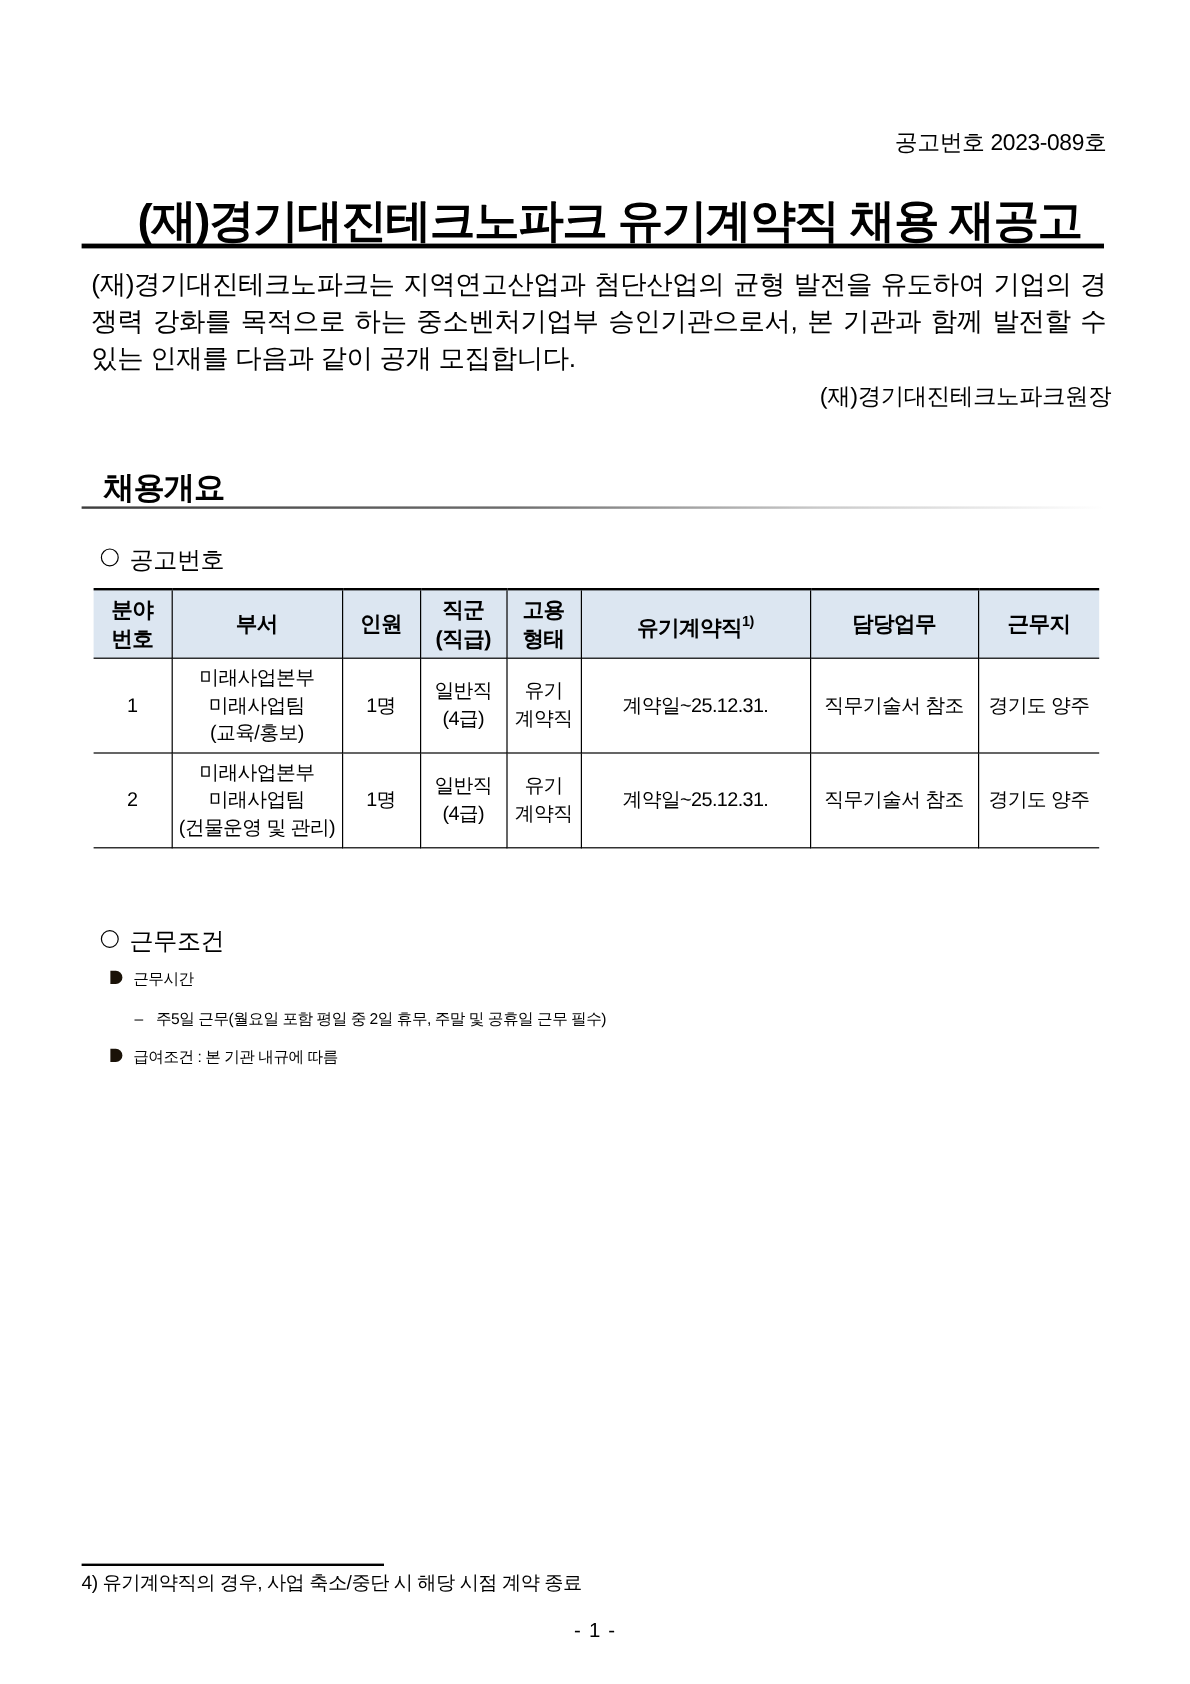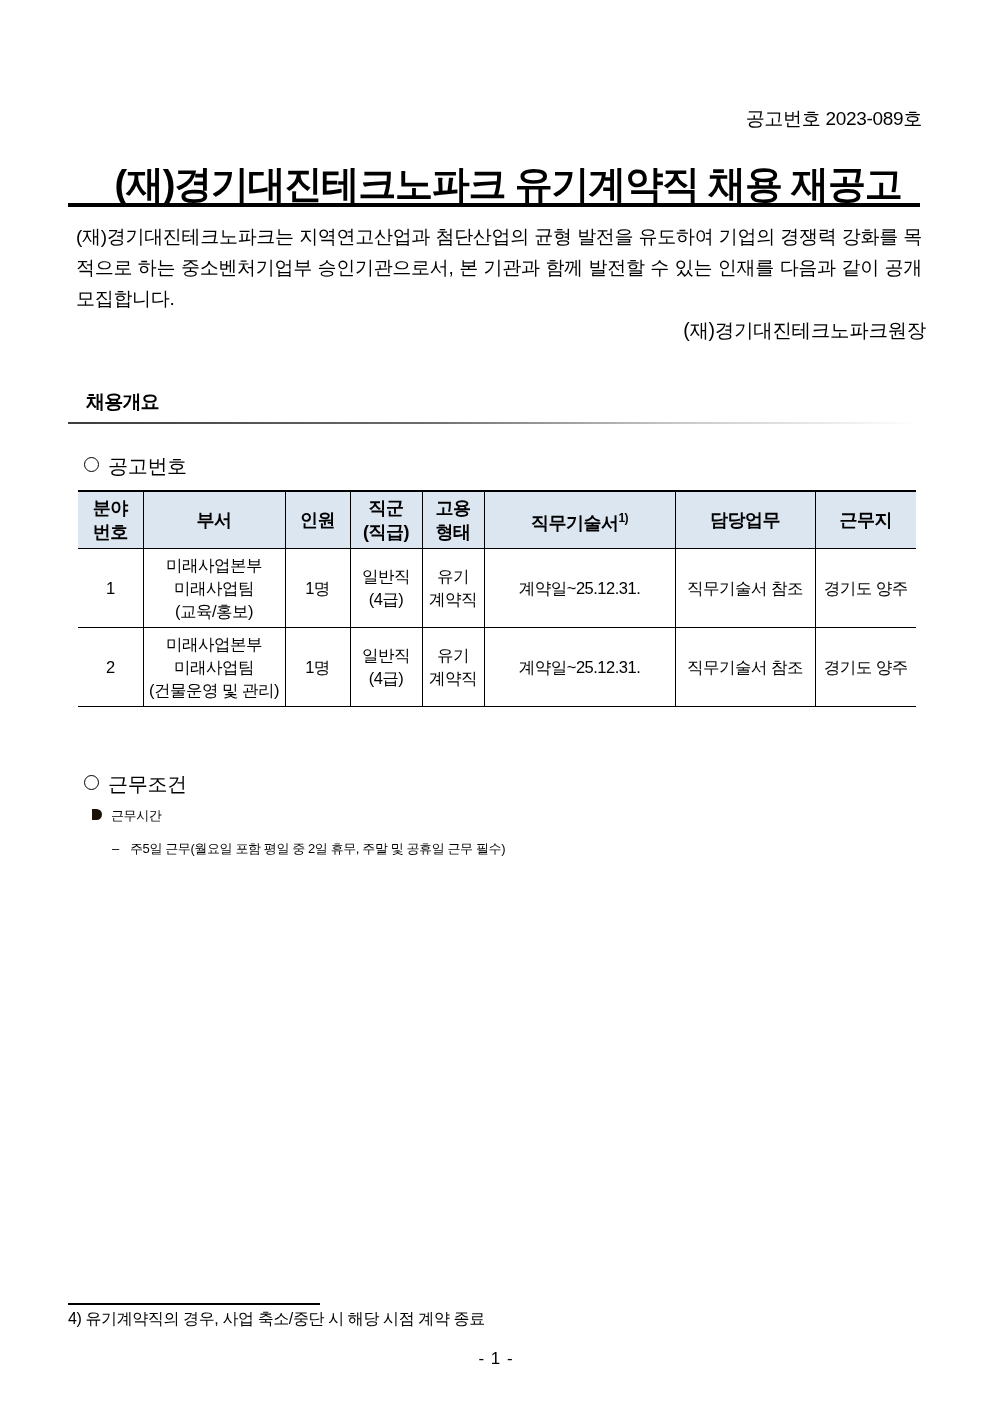--- a/index.html
+++ b/index.html
@@ -51,21 +51,21 @@
     height: 4px;
     background: #000000;
   }
 
   
   .intro {
     position: absolute;
     top: 205px;
     left: 76px;
     width: 846px;
-    font-size: 19px;
+    font-size: 22px;
     line-height: 31px;
     text-align: justify;
     text-justify: inter-character;
     letter-spacing: -0.3px;
   }
   .intro p { margin: 0; }
   .signer {
     position: absolute;
     top: 301px;
     left: 80px;
@@ -73,21 +73,21 @@
     text-align: right;
     font-size: 19.5px;
     letter-spacing: -0.3px;
   }
 
   
   .section-head {
     position: absolute;
     top: 373px;
     left: 86px;
-    font-size: 19px;
+    font-size: 26px;
     font-weight: bold;
     letter-spacing: -0.8px;
   }
   .section-rule {
     position: absolute;
     top: 406px;
     left: 68px;
     width: 852px;
     height: 2px;
     background: linear-gradient(to right, #3d3d3d 0%, #6d6d6d 42%, #c9c9c9 72%, #ffffff 100%);
@@ -241,21 +241,21 @@
         <col style="width:140px">
         <col style="width:101px">
       </colgroup>
       <thead>
         <tr>
           <th>분야<br>번호</th>
           <th>부서</th>
           <th>인원</th>
           <th>직군<br>(직급)</th>
           <th>고용<br>형태</th>
-          <th><span>직무기술서</span><span class="hdr-sup">1)</span></th>
+          <th><span>유기계약직</span><span class="hdr-sup">1)</span></th>
           <th>담당업무</th>
           <th>근무지</th>
         </tr>
       </thead>
       <tbody>
         <tr>
           <td>1</td>
           <td class="dept">미래사업본부<br>미래사업팀<br>(교육/홍보)</td>
           <td>1명</td>
           <td>일반직<br>(4급)</td>
@@ -283,18 +283,21 @@
   </div>
 
   <div class="cond-line" id="cond-1">
     <span class="sq"></span><span>근무시간</span>
   </div>
 
   <div class="cond-line" id="cond-2">
     <span class="dash">–</span><span>주5일 근무(월요일 포함 평일 중 2일 휴무, 주말 및 공휴일 근무 필수)</span>
   </div>
 
+  <div class="cond-line" id="cond-3">
+    <span class="sq"></span><span>급여조건 : 본 기관 내규에 따름</span>
+  </div>
 
   <div class="fn-rule"></div>
   <div class="footnote">4) 유기계약직의 경우, 사업 축소/중단 시 해당 시점 계약 종료</div>
   <div class="page-no">- 1 -</div>
 
 </div>
 
 </body></html>

